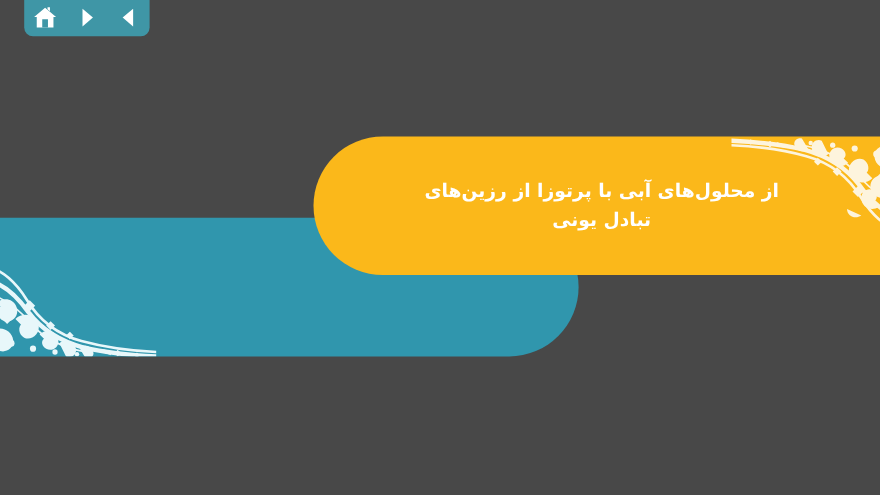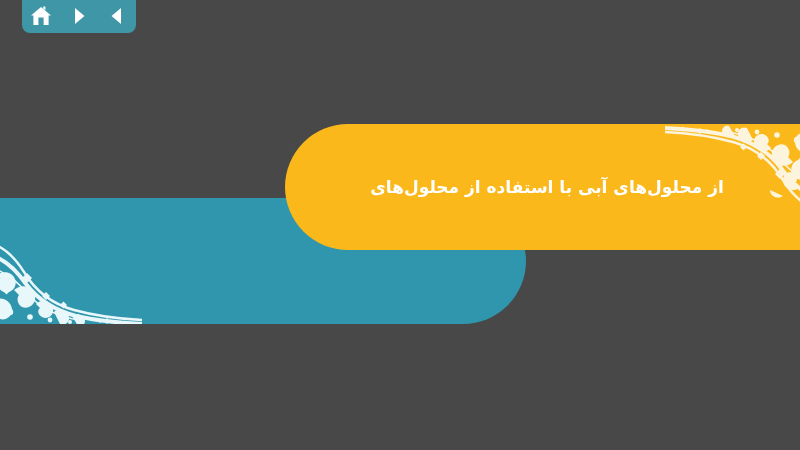--- a/index.html
+++ b/index.html
@@ -177,21 +177,22 @@
         <path d="M82 23 l-3.5 3.5 l-3.5 -3.5 l3.5 -3.5 z"></path>
         <path d="M150 42 c-5 -3 -6 -10 -2 -14 c3 -3 2 8 2 14"></path>
         <path d="M38 7 l-3 3 l-3 -3 l3 -3 z"></path>
         <path d="M20 5 l-2.5 2.5 l-2.5 -2.5 l2.5 -2.5 z"></path>
         <path d="M134 64 c-7 5 -16 0 -16 -8 c0 -6 6 -10 11 -7 c4 2 4 8 1 10"></path>
         <path d="M118 72 c-6 4 -13 0 -13 -6"></path>
       </g>
     </svg>
 
     <div id="slide-title">
-      <div class="title-line">از محلول‌های آبی با استفاده از محلول‌های</div>
+      <div class="title-line">از محلول‌های آبی با پرتوزا از رزین‌های</div>
+      <div class="title-line">تبادل یونی</div>
     </div>
   </div>
 
   <div id="nav-bar">
     <button class="nav-btn">
       <svg width="20" height="20" viewBox="0 0 20 20" xmlns="http://www.w3.org/2000/svg">
         <path d="M14 2 L4.5 10 L14 18 Z" fill="#ffffff"></path>
       </svg>
     </button>
     <button class="nav-btn">

